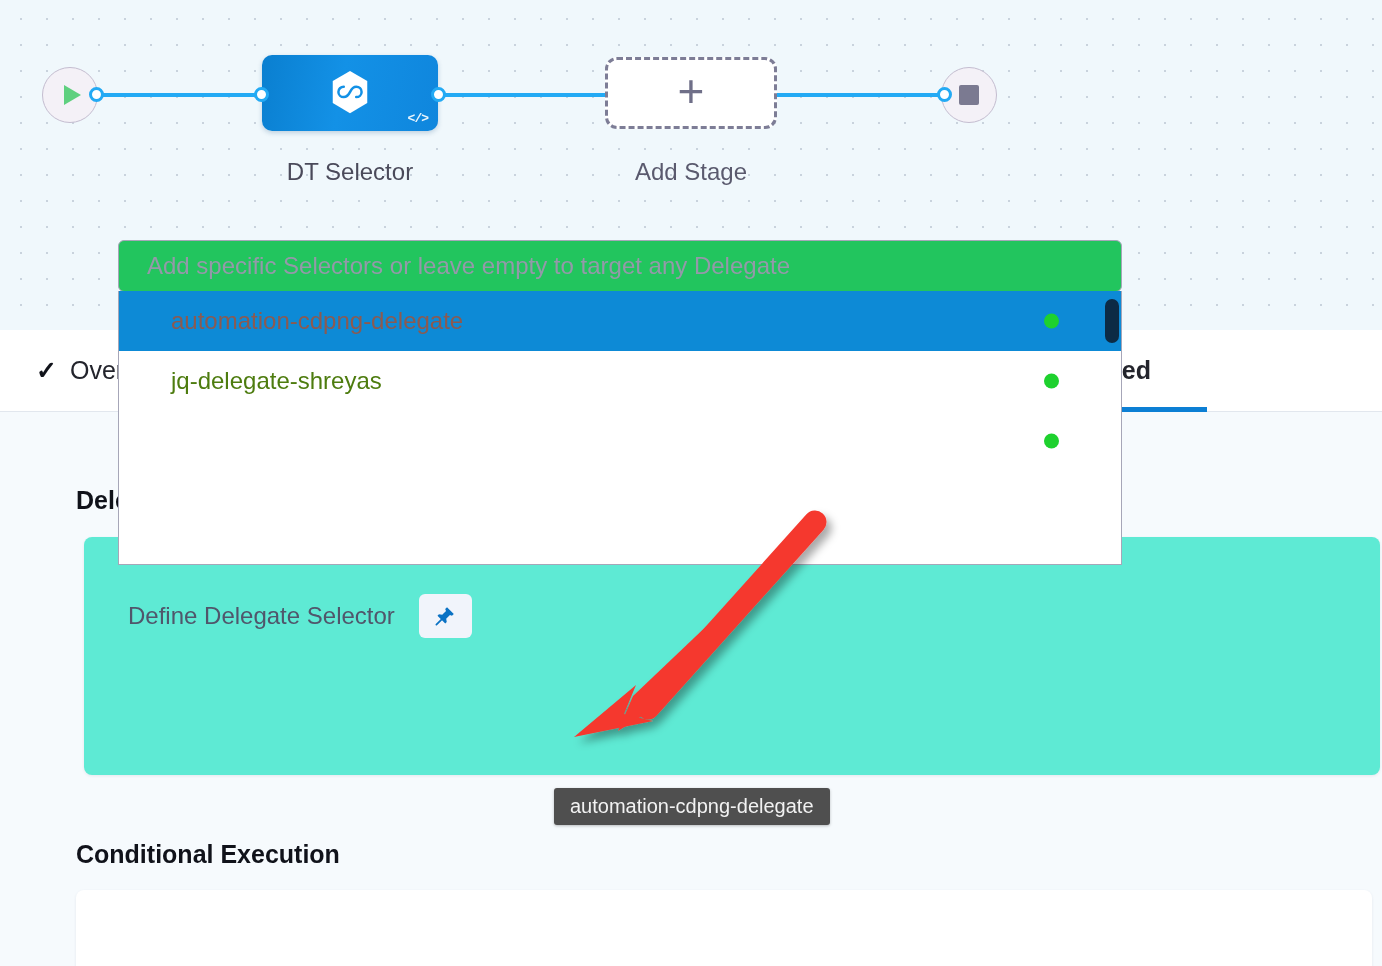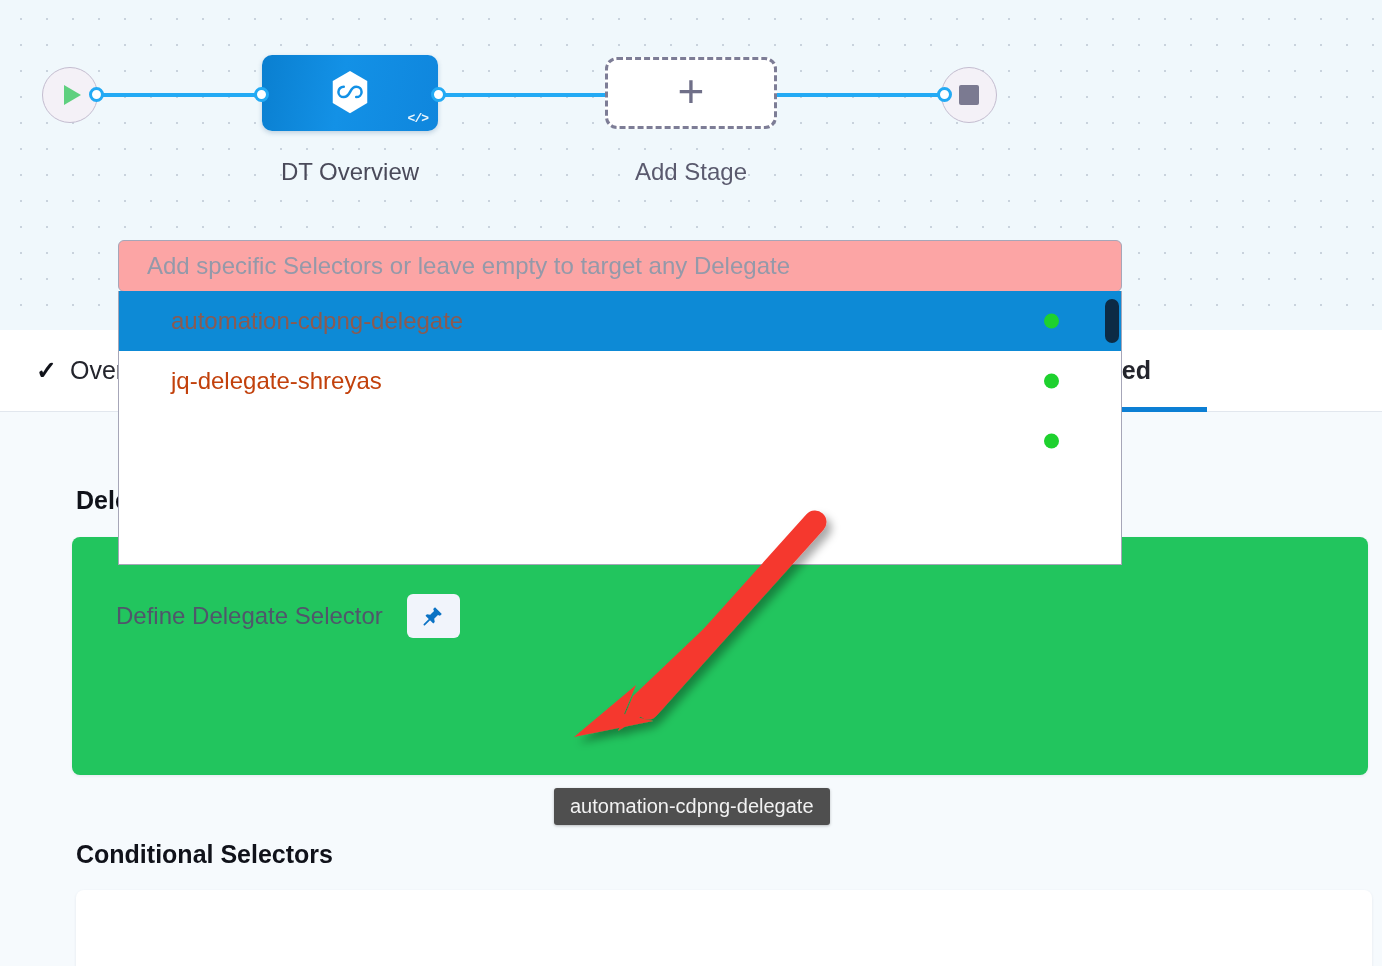--- a/index.html
+++ b/index.html
@@ -114,22 +114,22 @@
   
   .body-pane {
     position: absolute; left: 0; top: 412px; width: 1382px; height: 554px;
     background: #f6fafd;
   }
   .section-title {
     position: absolute; left: 76px; top: 74px;
     font-size: 25px; font-weight: 700; color: #10121a;
   }
   .card {
-    position: absolute; left: 72px; top: 125px; width: 1296px; height: 238px;
-    background: #22c55e; border-radius: 8px;
+    position: absolute; left: 84px; top: 125px; width: 1296px; height: 238px;
+    background: #5eead4; border-radius: 8px;
     box-shadow: 0 1px 3px rgba(40,60,90,.09);
   }
   .card-2 {
     position: absolute; left: 76px; top: 478px; width: 1296px; height: 120px;
     background: #ffffff; border-radius: 8px;
     box-shadow: 0 1px 3px rgba(40,60,90,.09);
   }
   .section-title-2 {
     position: absolute; left: 76px; top: 428px;
     font-size: 25px; font-weight: 700; color: #10121a; white-space: nowrap;
@@ -141,35 +141,35 @@
   .define-label { font-size: 24px; color: #50566b; }
   .pin-btn {
     width: 53px; height: 44px; border-radius: 6px; background: #f1f4fb;
     display: flex; align-items: center; justify-content: center; cursor: pointer;
   }
 
   
   .dd-wrap { position: absolute; left: 118px; top: 240px; width: 1004px; z-index: 20; }
   .dd-input {
     width: 100%; height: 52px; border: 1.5px solid #a6a6b8; border-radius: 6px;
-    background: #fca5a5; padding: 0 28px; font-size: 24px; color: #50566b;
+    background: #22c55e; padding: 0 28px; font-size: 24px; color: #50566b;
     font-family: "Liberation Sans", sans-serif; outline: none;
   }
   .dd-input::placeholder { color: #9499a9; }
   .dd-list {
     position: relative; width: 100%;
     border: 1.5px solid #a6a6b8; border-top: none;
     background: #ffffff; margin-top: -1px; overflow: hidden;
     height: 274px;
   }
   .dd-item {
     position: relative; height: 60px; display: flex; align-items: center;
     padding: 0 26px 0 52px; cursor: pointer;
   }
-  .dd-item .nm { font-size: 24px; color: #c2410c; }
+  .dd-item .nm { font-size: 24px; color: #4d7c0f; }
   .dd-item.sel { background: #0d8ad6; }
   .dd-item.sel .nm { color: #8c5a50; }
   .status-dot {
     position: absolute; right: 62px; top: 50%; transform: translateY(-50%);
     width: 15px; height: 15px; border-radius: 50%; background: #1ed12e;
   }
   .dd-scroll-track {
     position: absolute; right: 0; top: 0; width: 14px; height: 100%;
   }
   .dd-scroll-thumb {
@@ -210,21 +210,21 @@
     <div class="stage-node">
       <svg class="hexmark" viewBox="0 0 48 48">
         <path d="M24 2 L42 12.5 L42 35.5 L24 46 L6 35.5 L6 12.5 Z" fill="#ffffff"></path>
         <path d="M17.5 18.5 c-3.2 0 -5.6 2.3 -5.6 5.3 s2.4 5.4 5.6 5.4 c3.4 0 5.2 -2.6 6.6 -5.4 c1.4 -2.8 3.1 -5.3 6.4 -5.3 c3.2 0 5.6 2.3 5.6 5.3 s-2.4 5.4 -5.6 5.4" fill="none" stroke="#1391e6" stroke-width="2.6" stroke-linecap="round"></path>
       </svg>
       <span class="code-mark">&lt;/&gt;</span>
     </div>
     <div class="port port-b"></div>
     <div class="port port-c"></div>
 
-    <div class="node-caption cap-stage">DT Overview</div>
+    <div class="node-caption cap-stage">DT Selector</div>
 
     <div class="add-stage">
       <span class="plus-glyph">+</span>
     </div>
     <div class="node-caption cap-add">Add Stage</div>
 
     <div class="term-node term-end">
       <div class="stop-sq"></div>
     </div>
     <div class="port port-d"></div>
@@ -262,21 +262,21 @@
         <span class="define-label">Define Delegate Selector</span>
         <span class="pin-btn">
           <svg width="22" height="22" viewBox="0 0 24 24">
             <path d="M14.2 2.4 L21.6 9.8 L19.6 11.8 L17.4 10.9 L13.3 15 L13.9 18.6 L12.3 20.2 L3.8 11.7 L5.4 10.1 L9 10.7 L13.1 6.6 L12.2 4.4 Z" fill="#0b72c4"></path>
             <path d="M8.4 15.6 L2.6 21.4" stroke="#0b72c4" stroke-width="1.9" stroke-linecap="round"></path>
           </svg>
         </span>
       </div>
     </div>
 
-    <div class="section-title-2">Conditional Selectors</div>
+    <div class="section-title-2">Conditional Execution</div>
     <div class="card-2"></div>
   </div>
 
   <div class="dd-wrap">
     <input class="dd-input" type="text" placeholder="Add specific Selectors or leave empty to target any Delegate" style="">
 
     <div class="dd-list">
 
       <div class="dd-item sel">
         <span class="nm">automation-cdpng-delegate</span>

